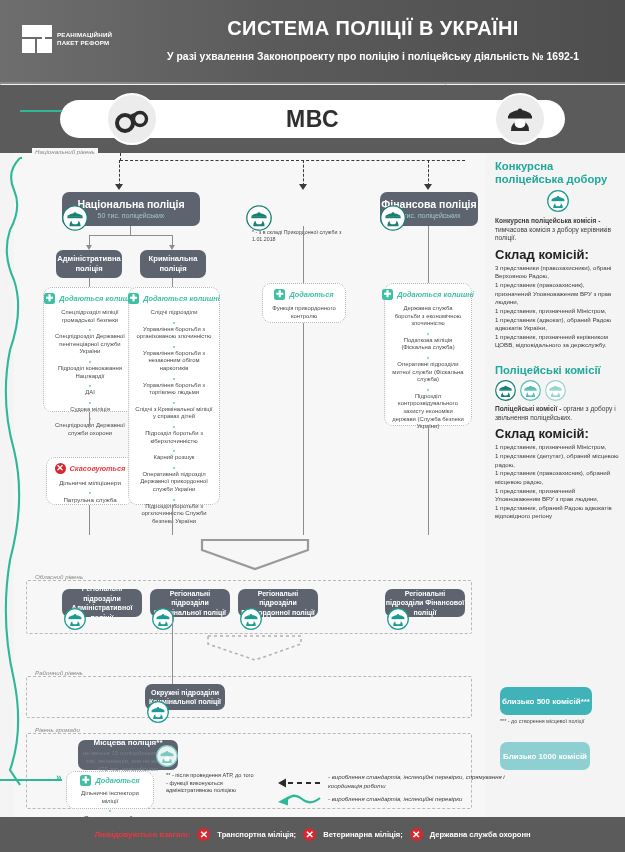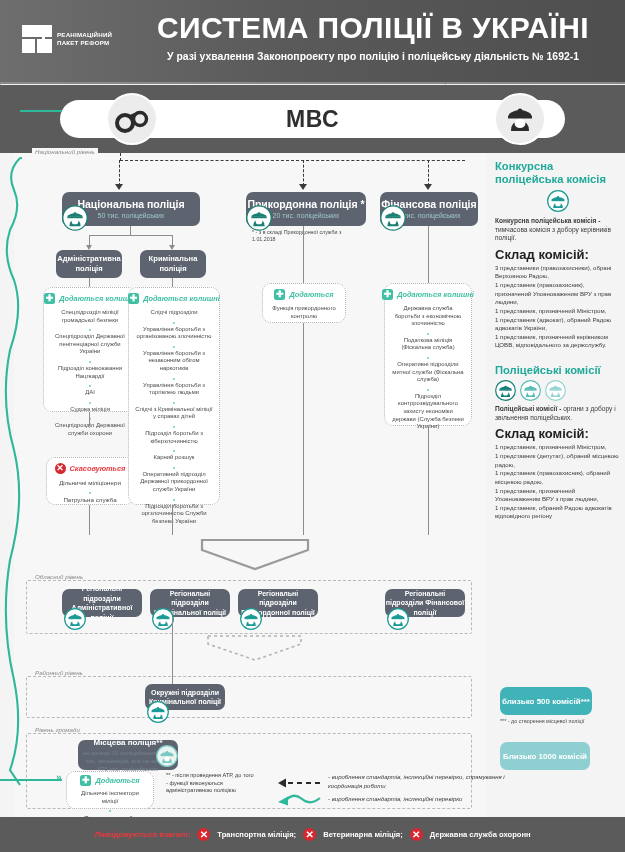--- a/index.html
+++ b/index.html
@@ -28,21 +28,21 @@
   .lm2 { left: 0; top: 14px; width: 13px; height: 14px; }
   .lm3 { left: 15px; top: 14px; width: 15px; height: 14px; }
   .lm-bar { position: absolute; left: 20px; top: 2px; width: 3px; height: 24px; background: #b03030; }
   .logo-txt { display: flex; flex-direction: column; justify-content: center; }
   .logo-txt span {
     color: #ffffff; font-size: 6.2px; font-weight: bold; letter-spacing: .2px;
     line-height: 8px; white-space: nowrap;
   }
   .h-title {
     position: absolute; left: 128px; top: 11px; width: 490px;
-    color: #ffffff; font-size: 30px; font-weight: bold; letter-spacing: .4px;
+    color: #ffffff; font-size: 20px; font-weight: bold; letter-spacing: .4px;
     text-align: center; line-height: 34px;
   }
   .h-sub {
     position: absolute; left: 128px; top: 50px; width: 490px;
     color: #ffffff; font-size: 10.4px; font-weight: bold;
     text-align: center; line-height: 13px;
   }
   .h-rule { position: absolute; left: 0; top: 82px; width: 625px; height: 2px; background: #8a8a8a; }
 
   
@@ -253,24 +253,20 @@
   <div class="dline-v" style="left:303px; top:160px; height:26px;"></div>
   <div class="arw-d" style="left:299px; top:184px;"></div>
 
   <div class="dline-v" style="left:428px; top:160px; height:26px;"></div>
   <div class="arw-d" style="left:424px; top:184px;"></div>
 
   <div class="gbox" style="left:62px; top:192px; width:138px; height:34px;">
     <div class="t1">Національна поліція</div>
     <div class="t2">50 тис. поліцейських</div>
   </div>
-  <div class="gbox" style="left:246px; top:192px; width:120px; height:34px;">
-    <div class="t1">Прикордонна поліція *</div>
-    <div class="t2">20 тис. поліцейських</div>
-  </div>
   <div class="gbox" style="left:380px; top:192px; width:98px; height:34px;">
     <div class="t1">Фінансова поліція</div>
     <div class="t2">3 тис. поліцейських</div>
   </div>
 
   <div style="position:absolute;left:62px;top:205px;">
     <svg width="26" height="26" viewBox="0 0 32 32">
       <circle cx="16" cy="16" r="15" fill="#ffffff" stroke="#1b7f74" stroke-width="1.6"></circle>
       <path d="M7 13 q9 -6 18 0 l0 1.6 l-18 0 z" fill="#1b7f74"></path>
       <rect x="6.6" y="14" width="18.8" height="2.3" fill="#1b7f74"></rect>
@@ -516,21 +512,21 @@
   </svg>
   <div class="legend-it" style="left:328px; top:773px; width:180px;">- вироблення стандартів, інспекційні перевірки, спрямування і координація роботи</div>
 
   <svg style="position:absolute;left:266px;top:793px;" width="56" height="14">
     <path d="M54 5 Q44 13 36 6 Q28 -1 20 7" stroke="#2fb79a" stroke-width="2.2" fill="none"></path>
     <path d="M12 9 L22 3.5 L22 12.5 Z" fill="#2fb79a"></path>
   </svg>
   <div class="legend-it" style="left:328px; top:795px; width:180px;">- вироблення стандартів, інспекційні перевірки</div>
 
   <div class="side" style="top:160px;">
-    <div class="side-h">Конкурсна поліцейська комісія</div>
+    <div class="side-h">Конкурсна поліцейська добору</div>
     <div style="display:flex;justify-content:center;margin:4px 0 5px;">
       <svg width="22" height="22" viewBox="0 0 32 32">
         <circle cx="16" cy="16" r="15" fill="#ffffff" stroke="#1b9b95" stroke-width="1.8"></circle>
         <path d="M7 13 q9 -6 18 0 l0 1.6 l-18 0 z" fill="#1b9b95"></path>
         <rect x="6.6" y="14" width="18.8" height="2.3" fill="#1b9b95"></rect>
         <circle cx="16" cy="10.6" r="1.8" fill="#1b9b95"></circle>
         <path d="M9 26 q0 -8 7 -8 q7 0 7 8 z" fill="#1b9b95"></path>
         <ellipse cx="16" cy="20.2" rx="4.1" ry="3.5" fill="#ffffff"></ellipse>
       </svg>
     </div>

